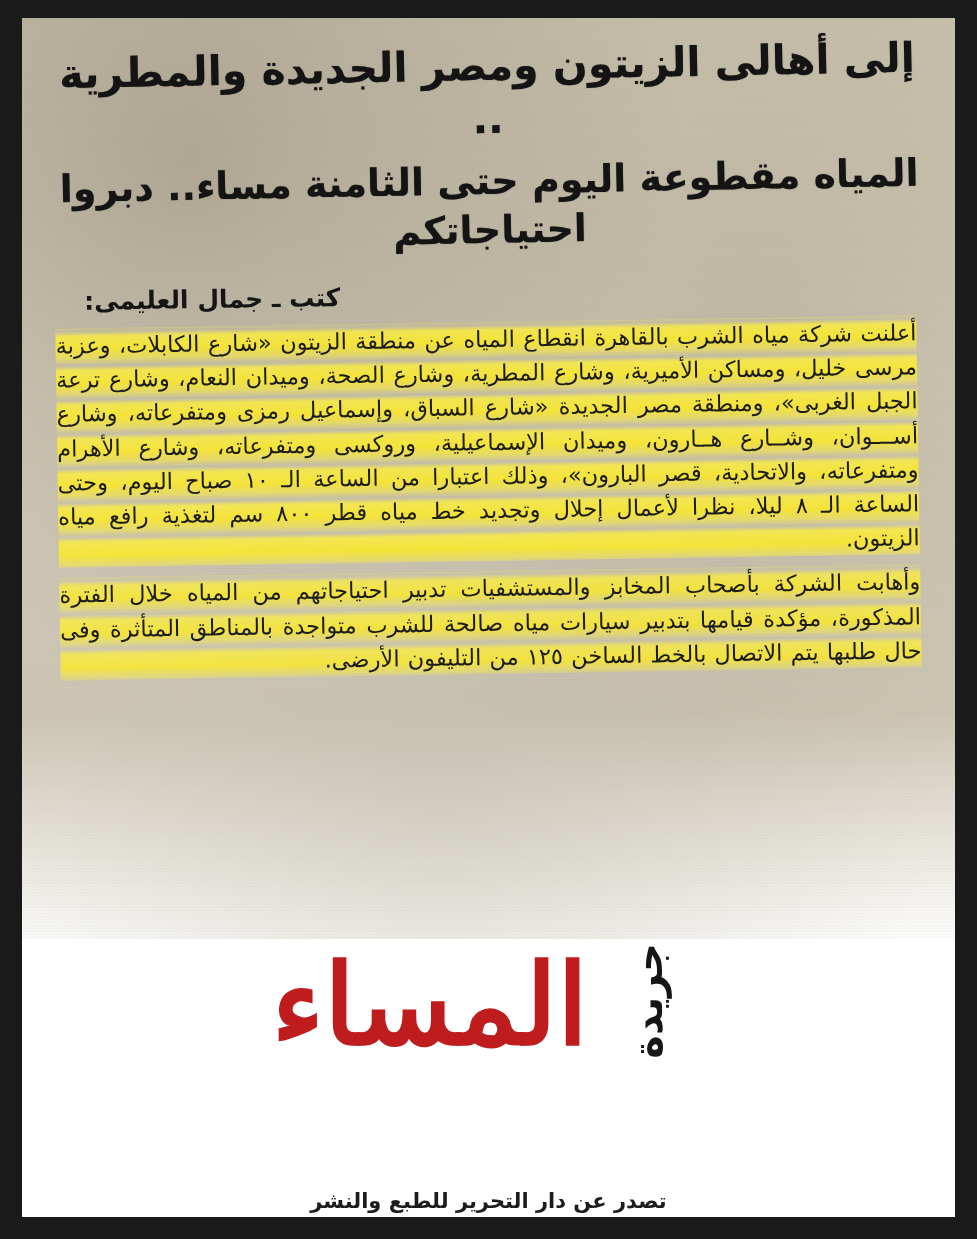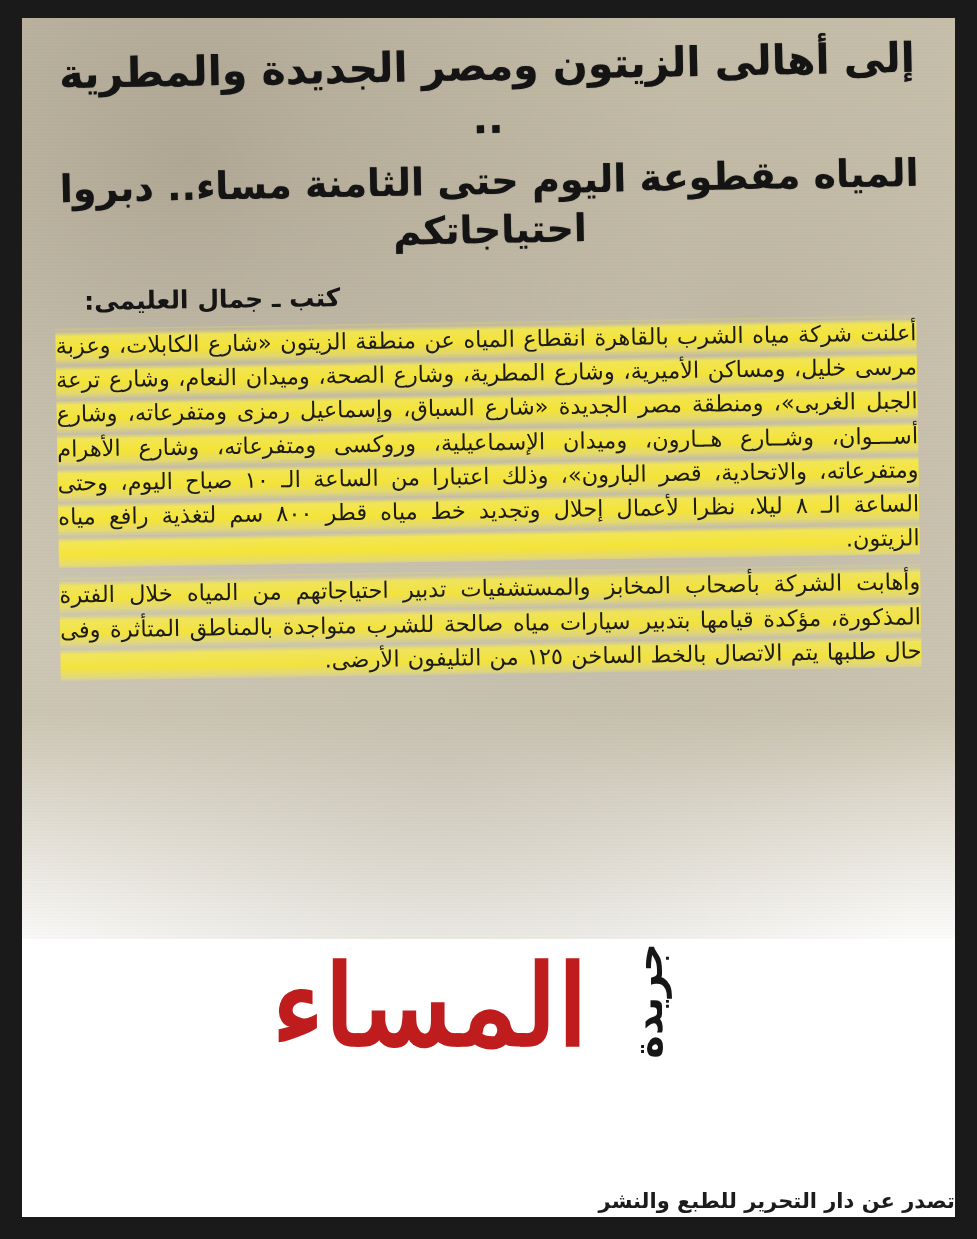--- a/index.html
+++ b/index.html
@@ -163,33 +163,33 @@
     font-weight: bold;
     font-size: 40px;
     color: #161616;
     transform: rotate(-90deg) translateY(0);
     transform-origin: center;
     white-space: nowrap;
     margin-bottom: 34px;
     margin-left: -8px;
   }
   .logo-main {
-    font-family: Liberation Sans, sans-serif;
+    font-family: Liberation Serif, serif;
     font-weight: bold;
     font-size: 112px;
     line-height: .92;
     color: #bf1d1d;
     letter-spacing: -2px;
   }
   .logo-tag {
     position: absolute;
     left: 0;
     right: 0;
     bottom: 4px;
-    text-align: right;
+    text-align: center;
     font-family: "DejaVu Sans", sans-serif;
     font-weight: bold;
     font-size: 21px;
     color: #1c1c1c;
     white-space: nowrap;
     overflow: hidden;
     margin-top: 42px;
   }
 </style>
 </head>

